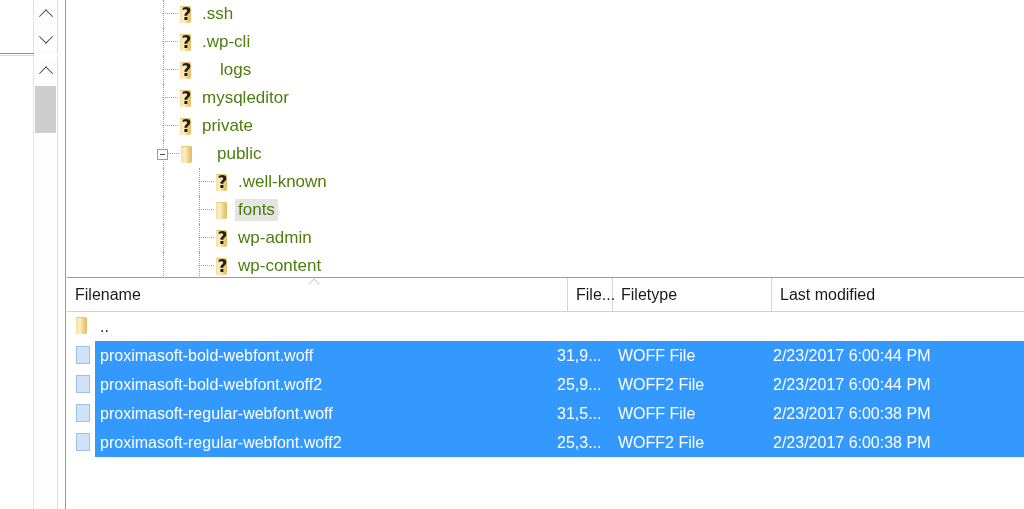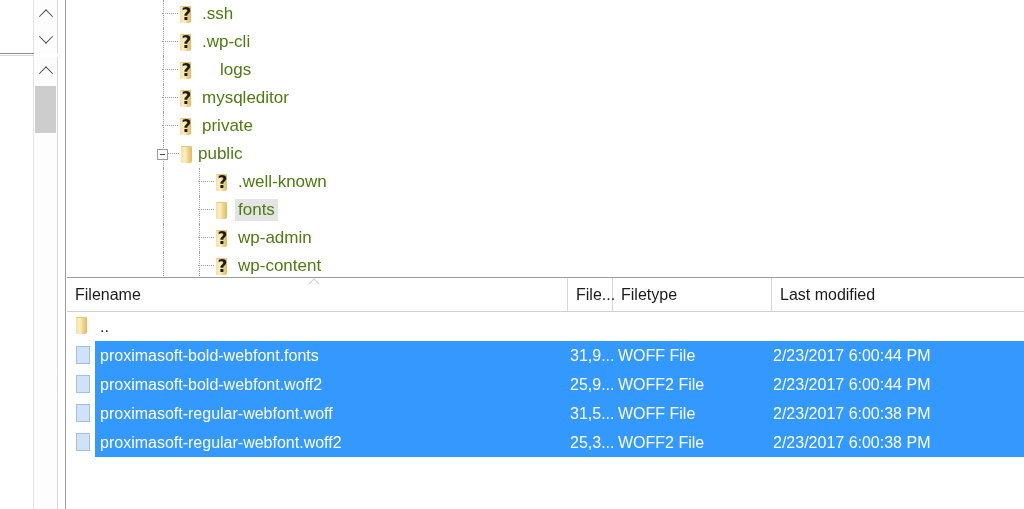--- a/index.html
+++ b/index.html
@@ -299,21 +299,21 @@
     height: 29px;
     display: flex;
     align-items: center;
     font-size: 16px;
     color: #1b1b1b;
     white-space: nowrap;
   }
   .fl-row.selected .fl-cell { color: #ffffff; }
 
   .c-name { left: 33px; }
-  .c-size { left: 503px; }
+  .c-size { left: 490px; }
   .c-type { left: 551px; }
   .c-date { left: 706px; }
 </style>
 </head>
 <body>
 
 <div id="app">
 
   <div class="left-rail">
 
@@ -398,21 +398,21 @@
         </div>
         <div class="tree-row">
           <span class="vline" style="left: 96px;"></span>
           <span class="tw-spacer" style="width: 95px;"></span>
           <span class="expander" style="margin-left: -5px;"></span>
           <span class="hline" style="width: 11px;"></span>
           <span class="ico-folder">
             <span class="tab"></span>
             <span class="body"></span>
           </span>
-          <span class="tree-label" style="margin-left: 1px;">public</span>
+          <span class="tree-label" style="margin-left: 20px;">public</span>
         </div>
         <div class="tree-row">
           <span class="vline" style="left: 96px;"></span>
           <span class="vline" style="left: 132px;"></span>
           <span class="tw-spacer" style="width: 131px;"></span>
           <span class="hline" style="width: 16px;"></span>
           <span class="ico-folder q">
             <span class="tab"></span>
             <span class="body"></span>
             <span class="qm">?</span>
@@ -470,21 +470,21 @@
     </div>
 
     <div class="fl-body" id="file-rows">
         <div class="fl-row">
           <div class="fl-icon-wrap"><span class="ico-folder"><span class="tab"></span><span class="body"></span></span></div>
           <div class="fl-cell c-name">..</div>
         </div>
         <div class="fl-row selected">
           <div class="fl-sel"></div>
           <div class="fl-icon-wrap"><span class="ico-doc"><span class="sheet"></span><span class="fold"></span></span></div>
-          <div class="fl-cell c-name">proximasoft-bold-webfont.fonts</div>
+          <div class="fl-cell c-name">proximasoft-bold-webfont.woff</div>
           <div class="fl-cell c-size">31,9...</div>
           <div class="fl-cell c-type">WOFF File</div>
           <div class="fl-cell c-date">2/23/2017 6:00:44 PM</div>
         </div>
         <div class="fl-row selected">
           <div class="fl-sel"></div>
           <div class="fl-icon-wrap"><span class="ico-doc"><span class="sheet"></span><span class="fold"></span></span></div>
           <div class="fl-cell c-name">proximasoft-bold-webfont.woff2</div>
           <div class="fl-cell c-size">25,9...</div>
           <div class="fl-cell c-type">WOFF2 File</div>

